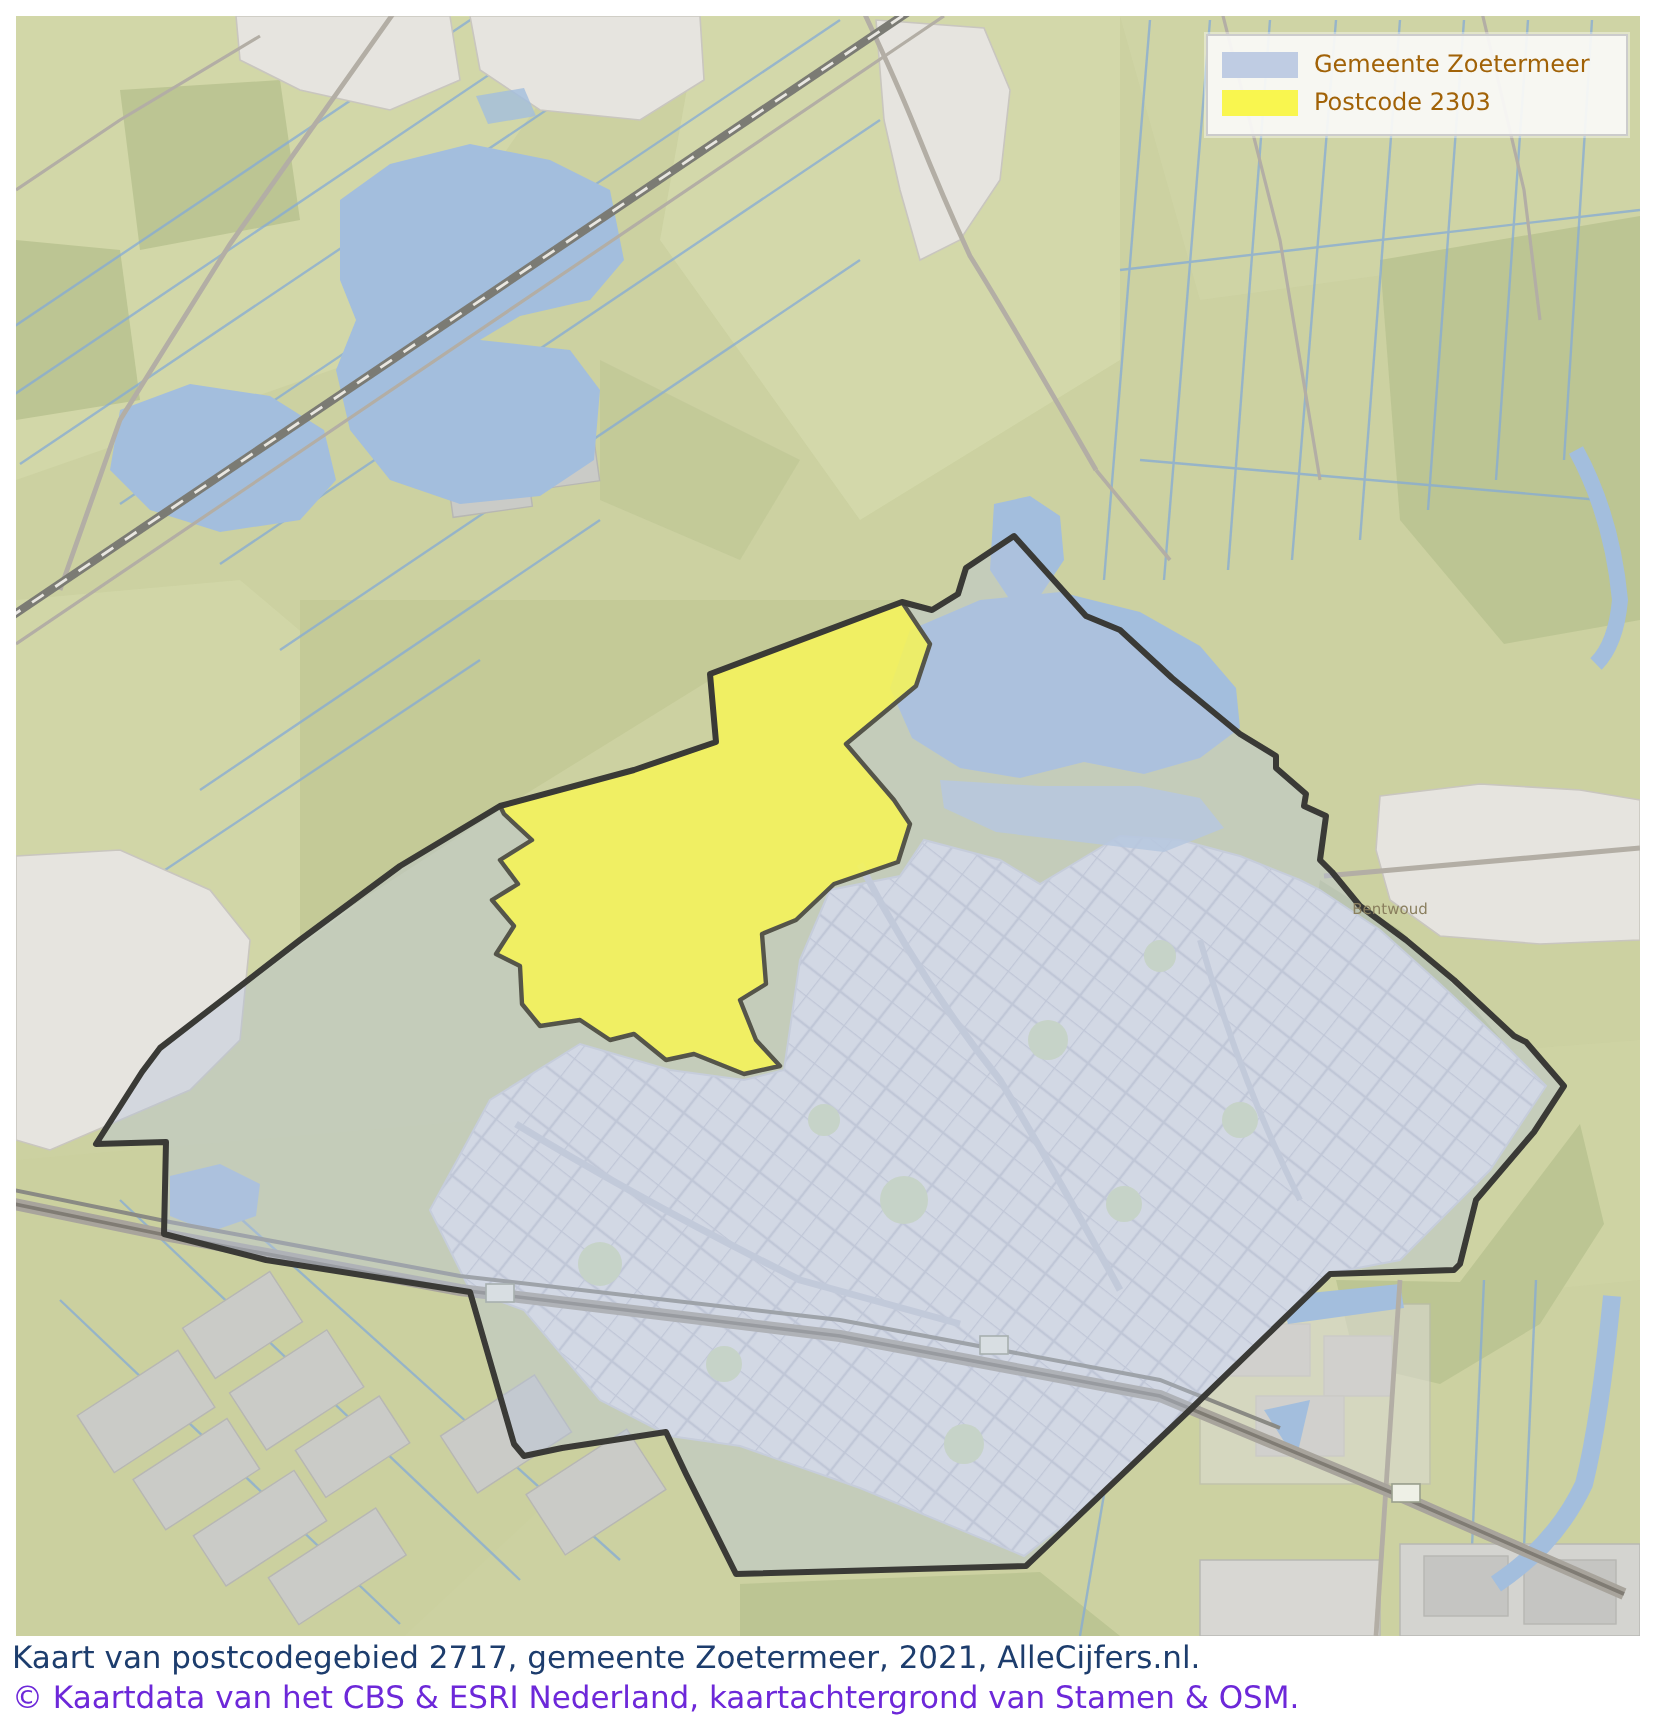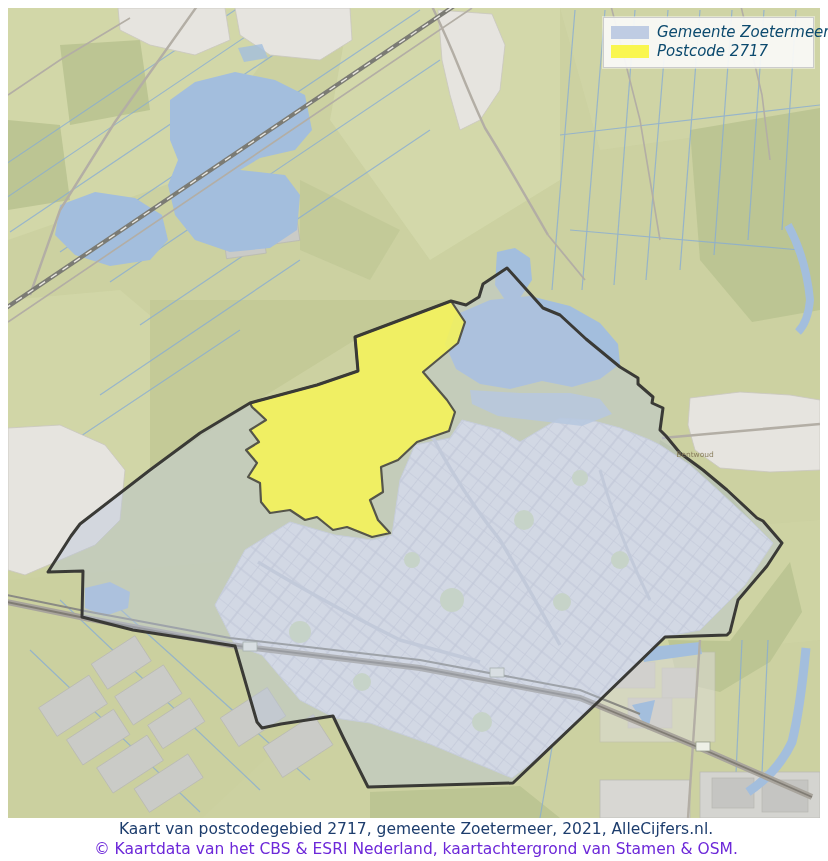--- a/index.html
+++ b/index.html
@@ -4,24 +4,24 @@
 <style>
   html,body{margin:0;padding:0;background:#ffffff;}
   #frame{position:relative;width:828px;height:861px;background:#ffffff;overflow:hidden;
          font-family:"DejaVu Sans","Liberation Sans",sans-serif;}
   #map-svg{position:absolute;left:0;top:0;}
   
   #legend{position:absolute;left:603px;top:17px;width:195px;padding:5px 7px 6px 7px;
           background:rgba(250,250,248,0.93);border:1px solid #cccccc;box-shadow:0 0 0 1px rgba(255,255,255,0.4);}
   .legend-row{display:flex;align-items:center;height:19px;}
   .legend-swatch{width:38px;height:13px;margin-right:8px;flex:0 0 auto;}
-  .legend-label{font-size:15px;color:#0c4a6e;white-space:nowrap;line-height:19px;font-style:italic;}
+  .legend-label{font-size:12px;color:#a16207;white-space:nowrap;line-height:19px;}
   
   #captions{position:absolute;left:6px;top:819px;width:820px;}
-  .caption-line{font-size:15.5px;line-height:20px;color:#1d3d6d;white-space:nowrap;text-align:center;}
+  .caption-line{font-size:15.5px;line-height:20px;color:#1d3d6d;white-space:nowrap;}
 </style>
 </head>
 <body>
 
 <div id="frame">
 
 <svg id="map-svg" width="828" height="818" viewBox="0 0 828 818">
   <defs>
     <clipPath id="mapClip">
           <rect x="8" y="8" width="812" height="810"></rect>
@@ -195,21 +195,21 @@
   </g>
 </svg>
 
 <div id="legend">
   <div class="legend-row">
     <span class="legend-swatch" style="background: rgb(191, 204, 227);"></span>
     <span class="legend-label">Gemeente Zoetermeer</span>
   </div>
   <div class="legend-row">
     <span class="legend-swatch" style="background: rgb(249, 246, 79);"></span>
-    <span class="legend-label">Postcode 2717</span>
+    <span class="legend-label">Postcode 2303</span>
   </div>
 </div>
 
 <div id="captions">
   <div class="caption-line" style="color: rgb(29, 61, 109);">Kaart van postcodegebied 2717, gemeente Zoetermeer, 2021, AlleCijfers.nl.</div>
   <div class="caption-line" style="color: #6d28d9;">© Kaartdata van het CBS &amp; ESRI Nederland, kaartachtergrond van Stamen &amp; OSM.</div>
 </div>
 
 </div>
 

